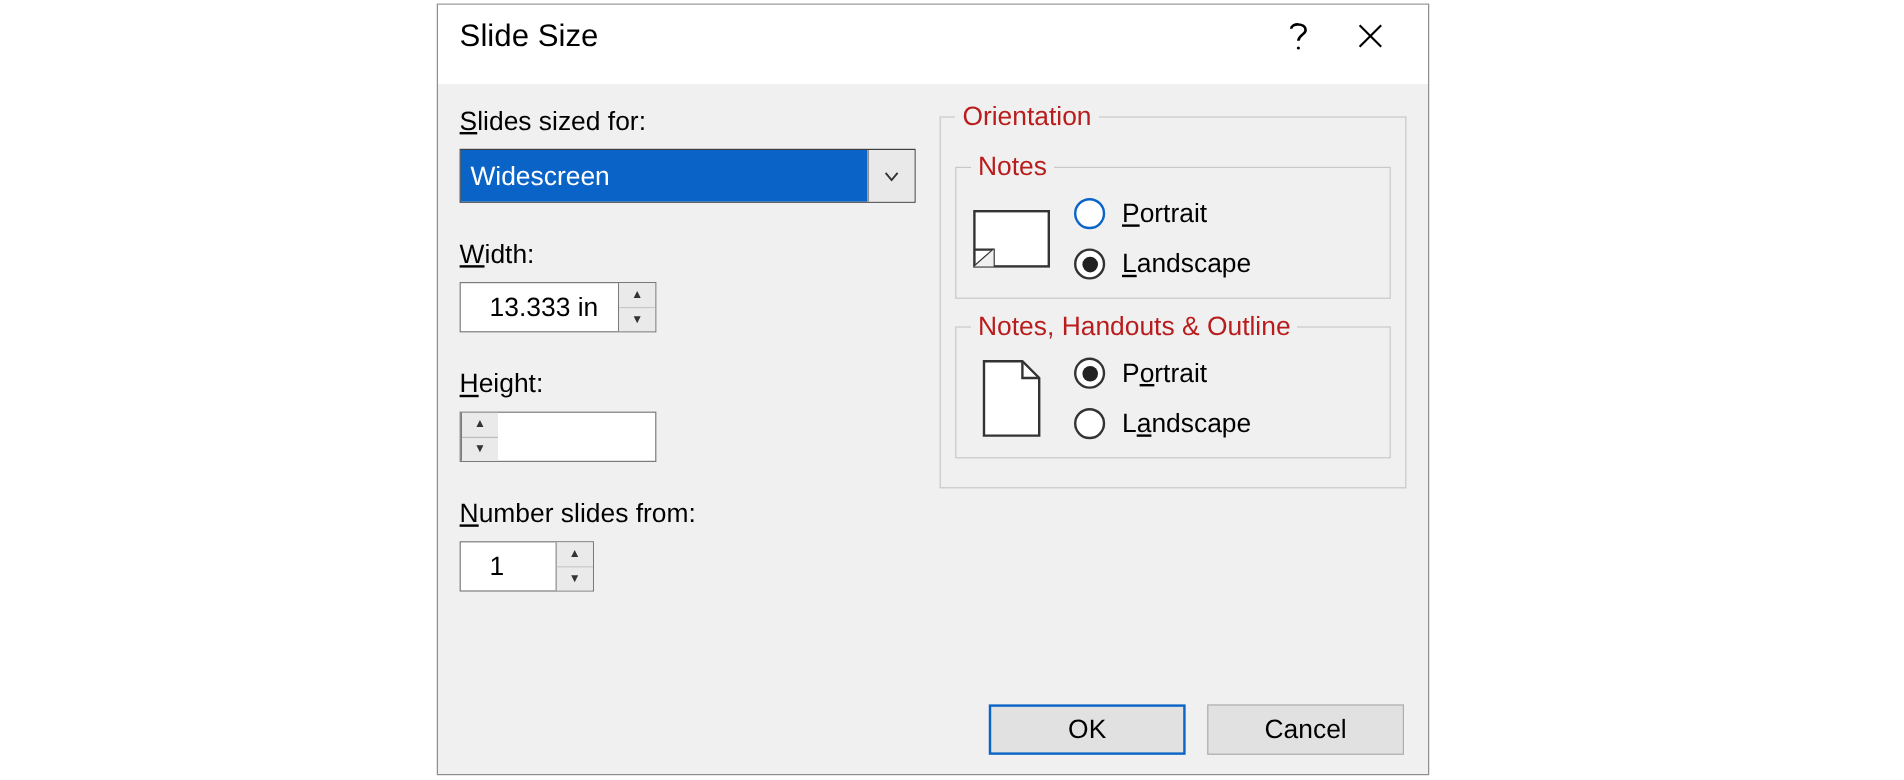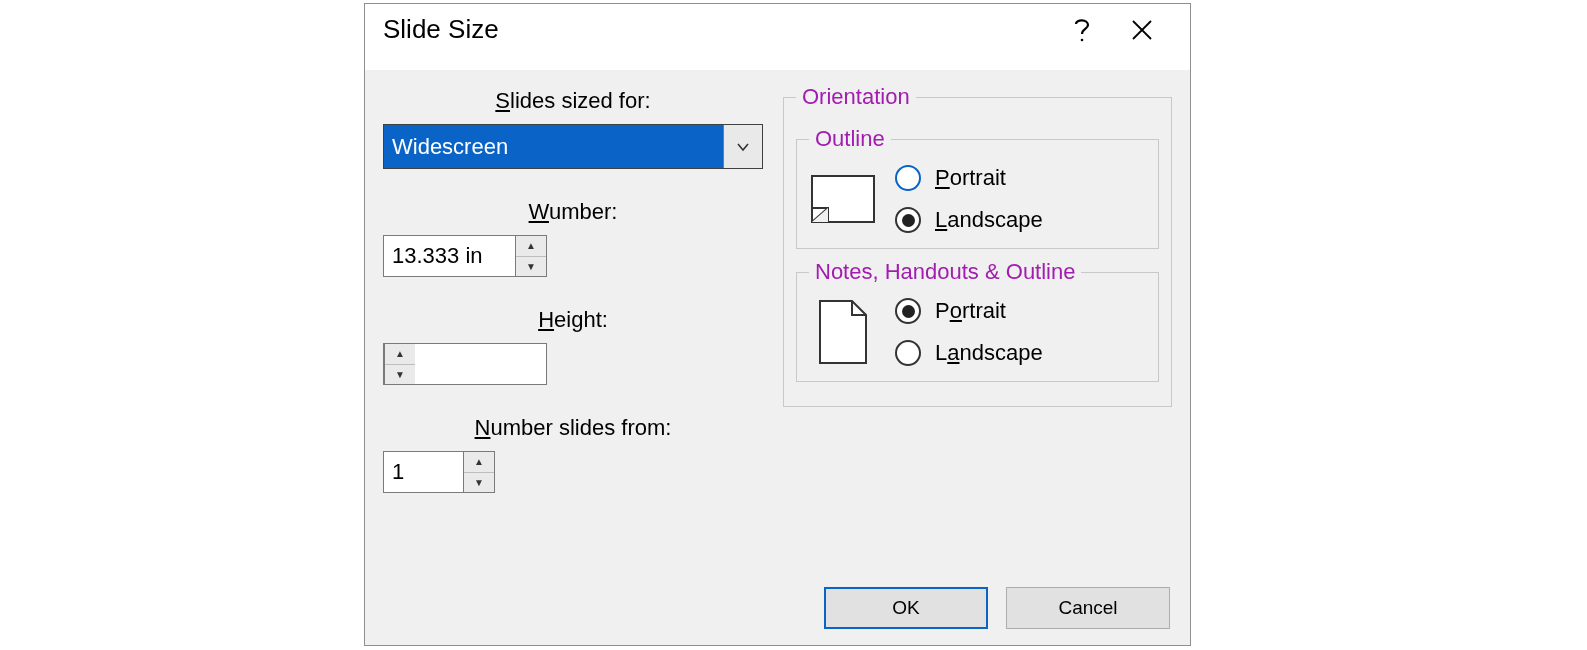--- a/index.html
+++ b/index.html
@@ -53,21 +53,20 @@
     width: 380px;
     display: flex;
     flex-direction: column;
     gap: 6px;
   }
   .label {
     font-size: 22px;
     color: #000;
     margin-top: 4px;
     margin-bottom: 4px;
-    text-align: center;
   }
   .u {
     text-decoration: underline;
   }
   
   .combo {
     display: flex;
     width: 380px;
     height: 45px;
     border: 1px solid #404040;
@@ -98,21 +97,21 @@
     border: 1px solid #7a7a7a;
     background: #fff;
     box-sizing: border-box;
   }
   .spinner.w1 { width: 164px; }
   .spinner.w2 { width: 112px; }
   .spinner .spin-text {
     flex: 1;
     display: flex;
     align-items: center;
-    padding-left: 8px;
+    padding-left: 24px;
     font-size: 22px;
   }
   .spinner .spin-btns {
     width: 30px;
     display: flex;
     flex-direction: column;
     border-left: 1px solid #7a7a7a;
   }
   .spinner .spin-btns div {
     flex: 1;
@@ -132,21 +131,21 @@
   }
   fieldset {
     border: 1px solid #c8c8c8;
     margin: 0 0 10px 0;
     padding: 12px 12px 14px 12px;
     box-sizing: border-box;
   }
   fieldset > legend {
     font-size: 22px;
     padding: 0 6px;
-    color: #a21caf;
+    color: #b91c1c;
   }
   .inner-fs {
     margin-top: 4px;
   }
   .orient-row {
     display: flex;
     align-items: center;
     gap: 18px;
   }
   .orient-icon {
@@ -205,21 +204,21 @@
     gap: 18px;
   }
   .btn {
     width: 164px;
     height: 42px;
     background: #e1e1e1;
     border: 1px solid #adadad;
     display: flex;
     align-items: center;
     justify-content: center;
-    font-size: 19px;
+    font-size: 22px;
     box-sizing: border-box;
   }
   .btn.primary {
     border: 2px solid #0a64c8;
   }
   .gapper { height: 14px; }
 </style>
 </head>
 <body>
 
@@ -247,21 +246,21 @@
       <div class="combo">
         <div class="combo-text">Widescreen</div>
         <div class="combo-btn">
           <svg width="14" height="10" viewBox="0 0 14 10" stroke="#333" stroke-width="1.6" fill="none">
             <polyline points="2,2 7,8 12,2"></polyline>
           </svg>
         </div>
       </div>
 
       <div class="gapper"></div>
-      <div class="label"><span class="u">W</span><span>umber:</span></div>
+      <div class="label"><span class="u">W</span><span>idth:</span></div>
       <div class="spinner w1">
         <div class="spin-text">13.333 in</div>
         <div class="spin-btns">
           <div>▲</div>
           <div>▼</div>
         </div>
       </div>
 
       <div class="gapper"></div>
       <div class="label"><span class="u">H</span><span>eight:</span></div>
@@ -281,21 +280,21 @@
           <div>▼</div>
         </div>
       </div>
     </div>
 
     <div class="right-col">
       <fieldset>
         <legend>Orientation</legend>
 
         <fieldset class="inner-fs">
-          <legend>Outline</legend>
+          <legend>Notes</legend>
           <div class="orient-row">
             <div class="orient-icon">
               <svg width="66" height="50" viewBox="0 0 66 50">
                 <rect x="2" y="2" width="62" height="46" fill="#fff" stroke="#333" stroke-width="2"></rect>
                 <polyline points="2,34 18,34 18,48" fill="none" stroke="#333" stroke-width="2"></polyline>
                 <line x1="2" y1="48" x2="18" y2="34" stroke="#333" stroke-width="2"></line>
                 <polygon points="2,48 18,48 18,34" fill="#f0f0f0" stroke="none"></polygon>
               </svg>
             </div>
             <div class="radios">

